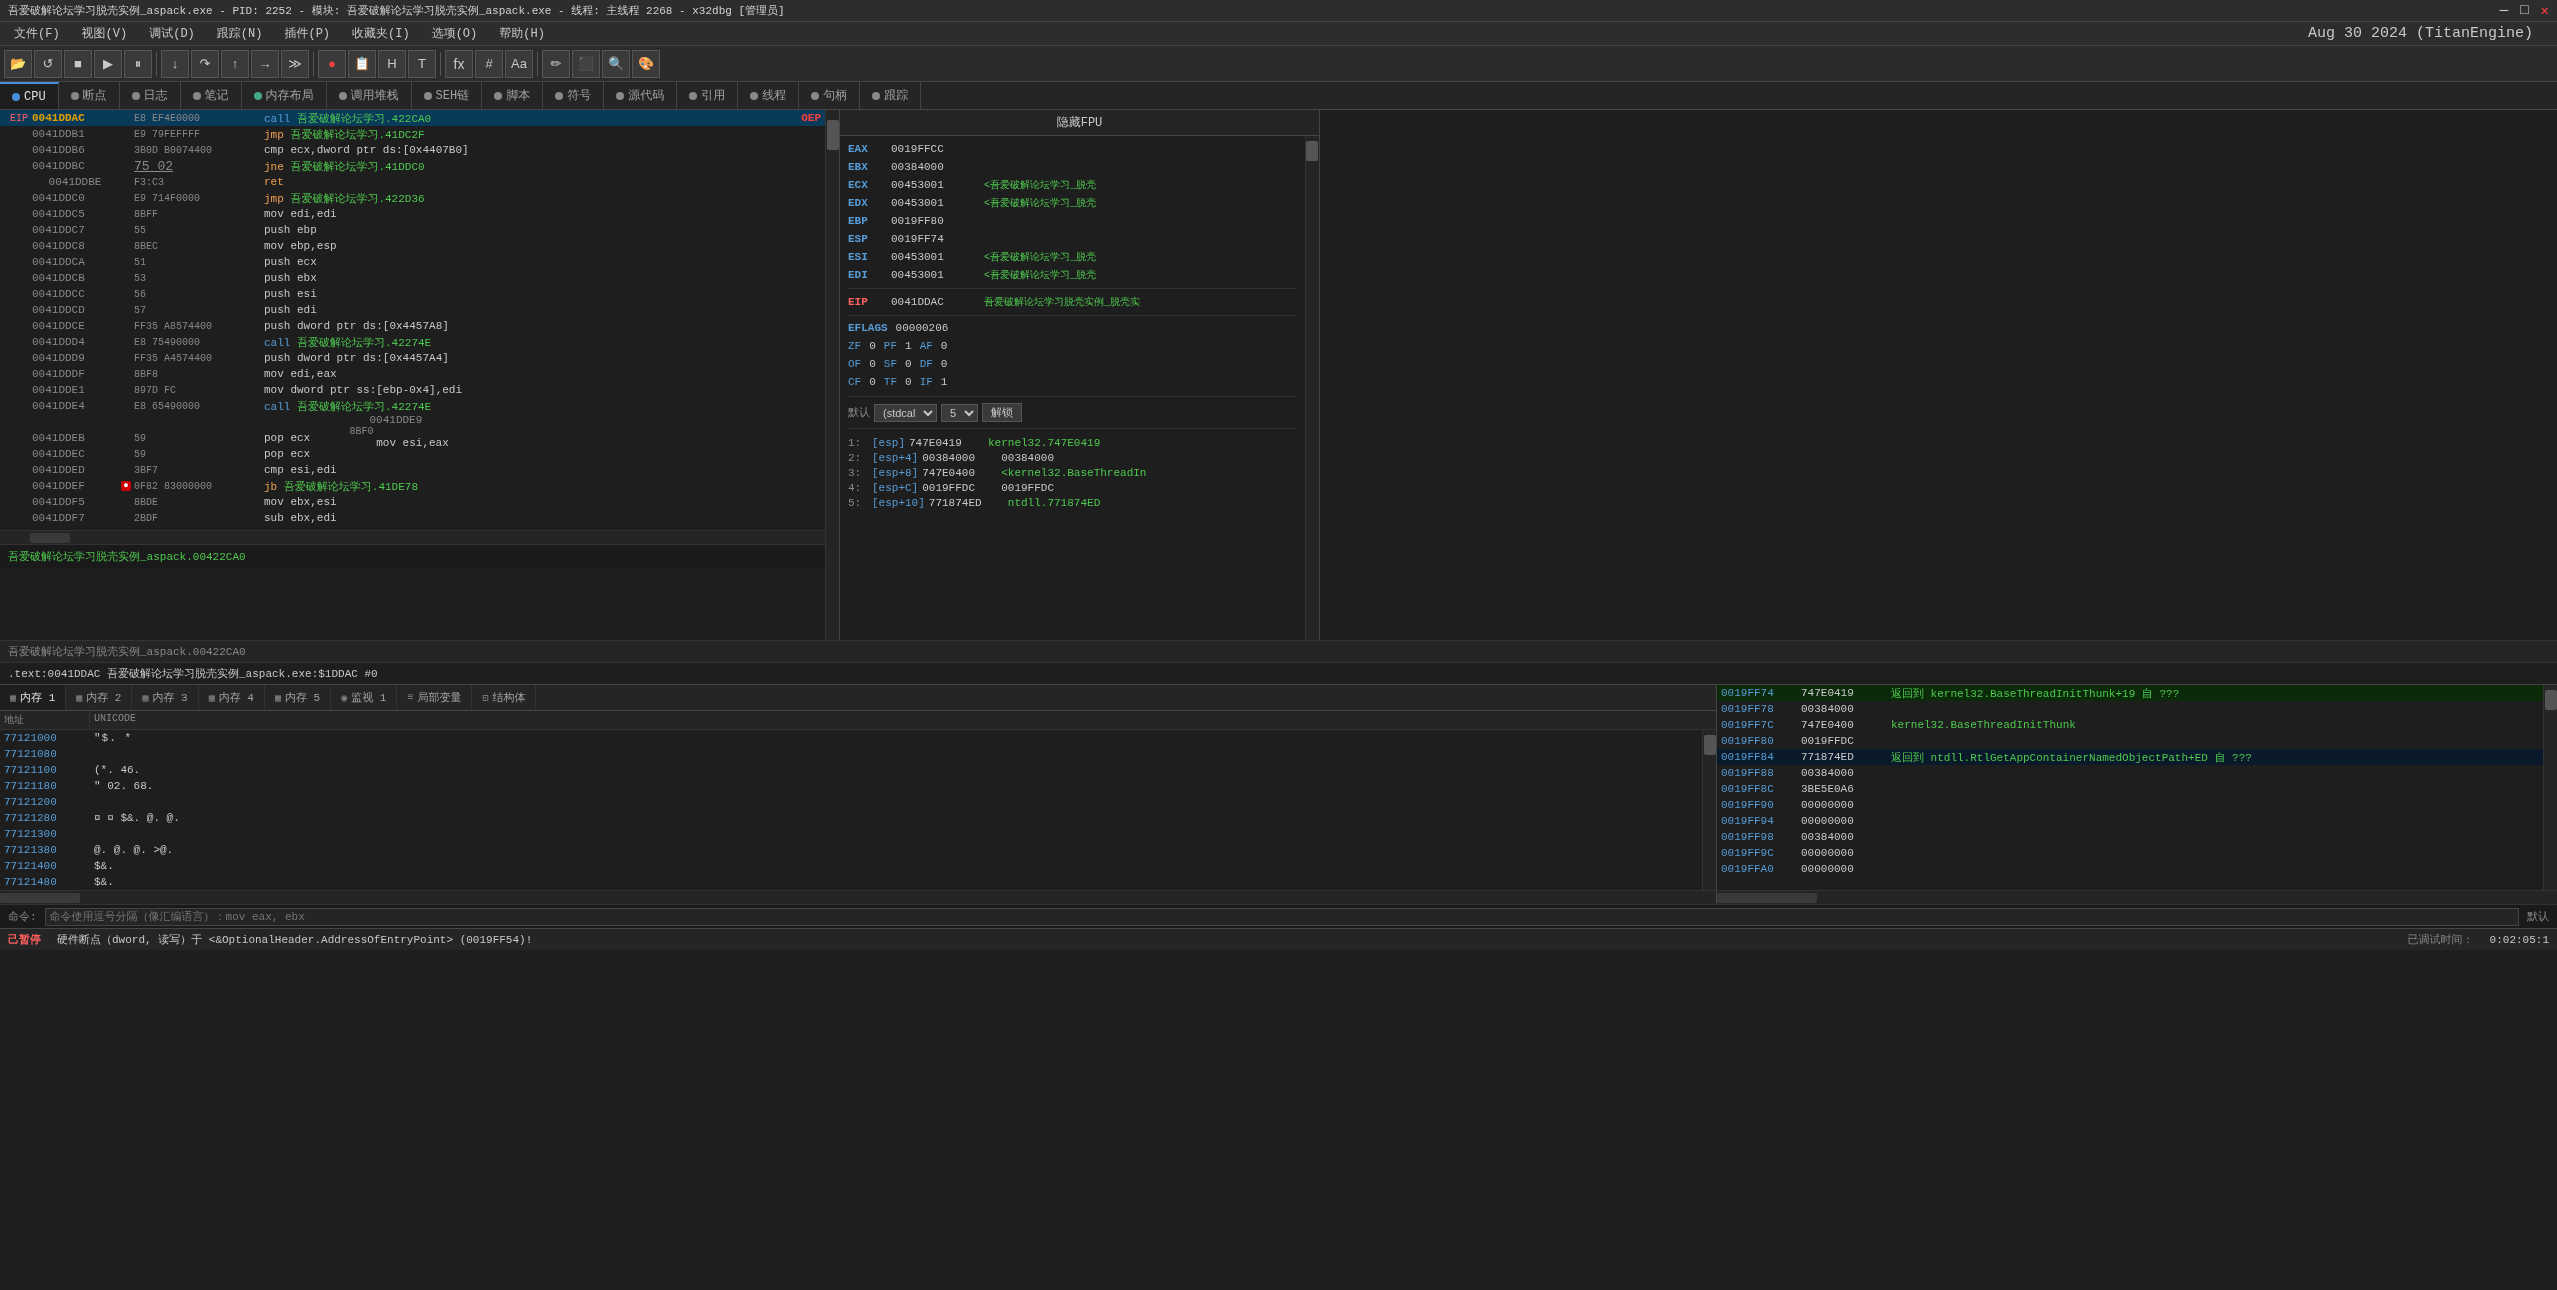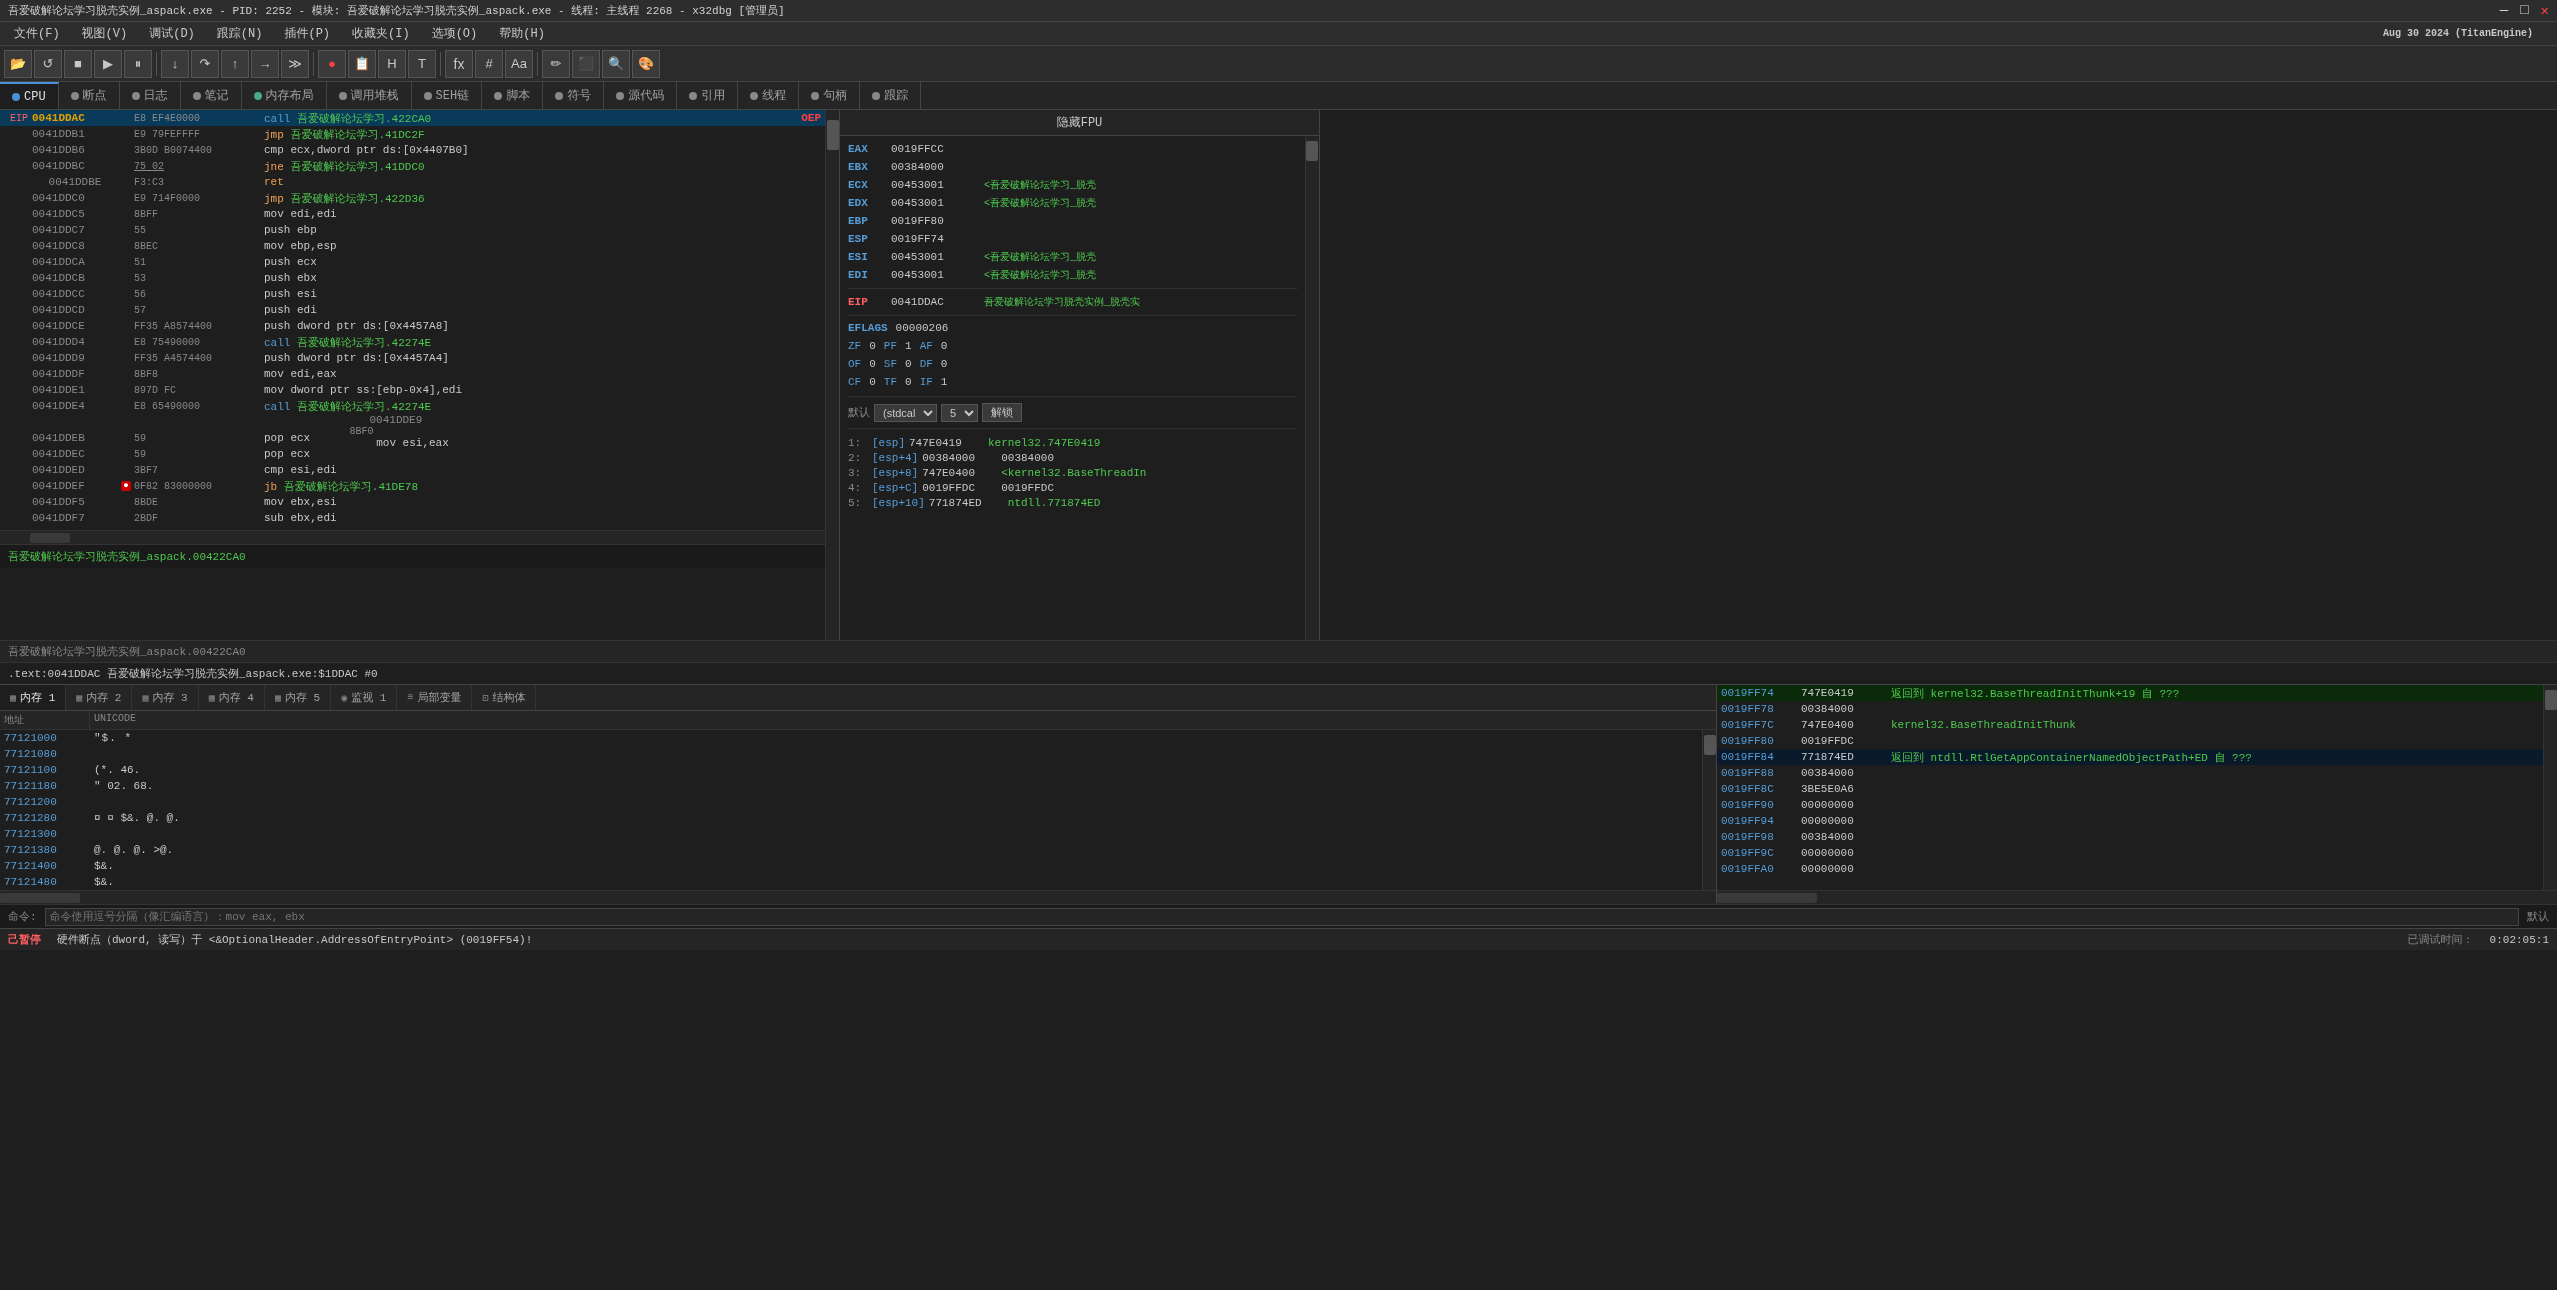--- a/index.html
+++ b/index.html
@@ -43,23 +43,22 @@
     }
     .menu-item {
       padding: 2px 10px;
       color: #c8c8c8;
       font-size: 12px;
       cursor: pointer;
     }
     #date-display {
       margin-left: auto;
       color: #c8c8c8;
-      font-size: 10px;
+      font-size: 15px;
       padding-right: 20px;
-      font-weight: bold;
     }
 
     
     #toolbar {
       background: #2b2b2b;
       height: 36px;
       display: flex;
       align-items: center;
       padding: 0 4px;
       gap: 2px;
@@ -406,21 +405,21 @@
           <div style="flex:1; padding:0 2px;">
             <span style="color:#c8c8c8;">cmp</span>
             <span style="color:#c8c8c8;"> ecx,dword ptr ds:[0x4407B0]</span>
           </div>
         </div>
 
         <div style="display:flex; align-items:center; height:16px; font-size:11px;">
           <div style="width:30px;"></div>
           <div style="width:90px; color:#888; padding:0 2px; font-size:11px;">0041DDBC</div>
           <div style="width:12px;"></div>
-          <div style="width:130px; color:#888; font-size:10px; padding:0 2px;text-decoration:underline;">75 02</div>
+          <div style="width:130px; color:#888; font-size:13px; padding:0 2px;text-decoration:underline;">75 02</div>
           <div style="flex:1; padding:0 2px;">
             <span style="color:#f0a050;">jne</span>
             <span style="color:#4ec94e;"> 吾爱破解论坛学习.41DDC0</span>
           </div>
         </div>
 
         <div style="display:flex; align-items:center; height:16px; font-size:11px;">
           <div style="width:30px;"></div>
           <div style="width:90px; color:#888; padding:0 2px; font-size:11px;text-align:center;">0041DDBE</div>
           <div style="width:12px;"></div>

